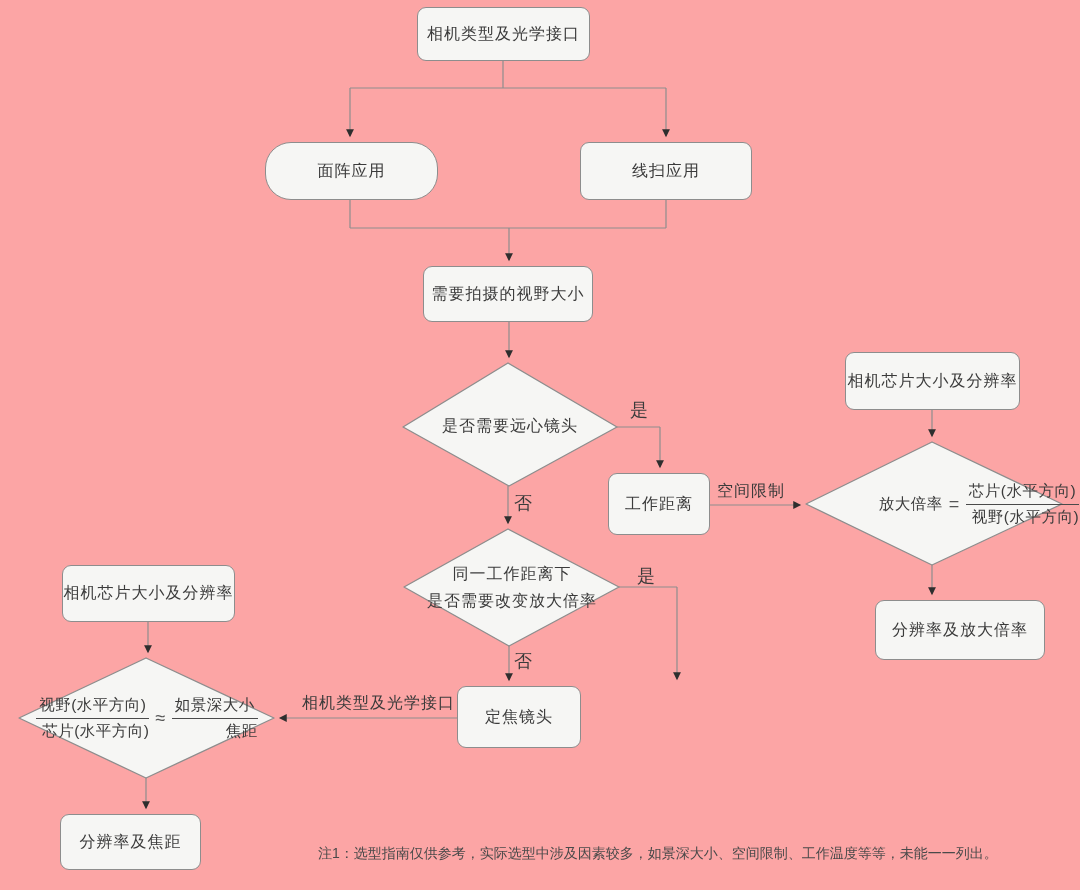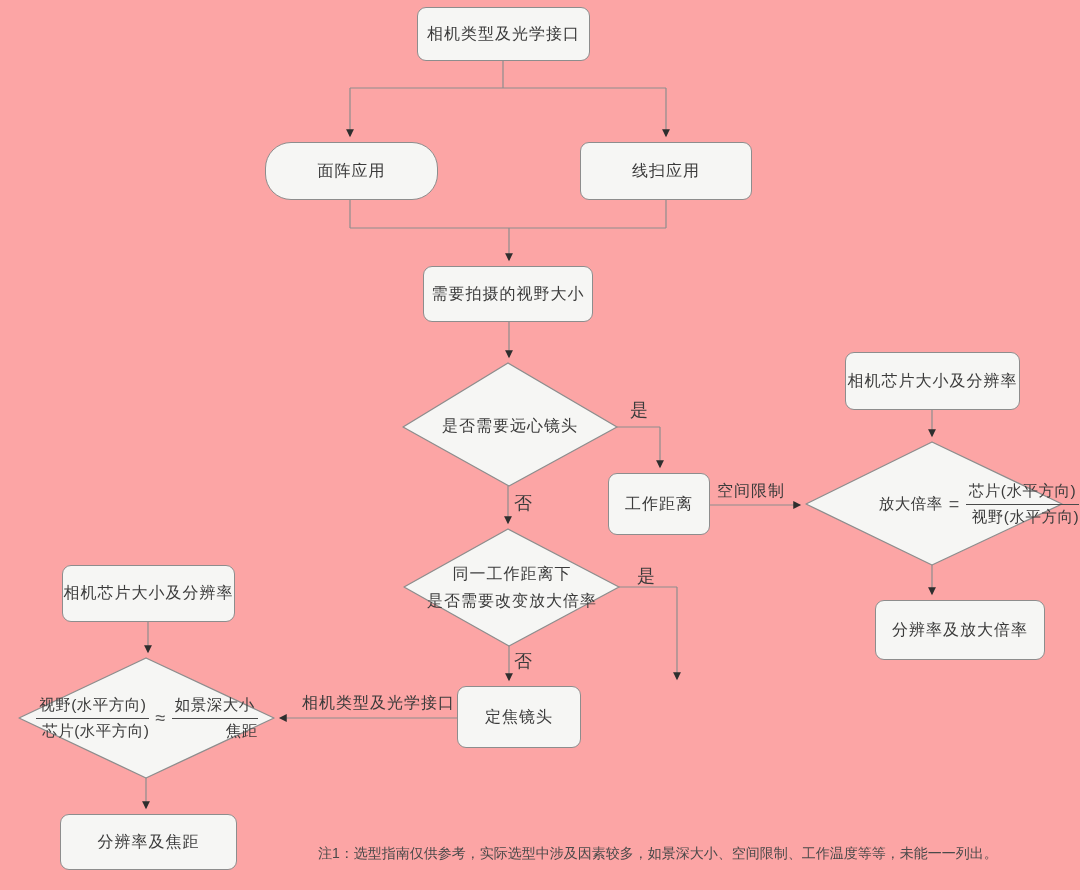--- a/index.html
+++ b/index.html
@@ -152,21 +152,21 @@
 
   <div class="node" style="left:457px; top:686px; width:124px; height:62px;">定焦镜头</div>
 
 
   <div class="node" style="left:845px; top:352px; width:175px; height:58px;">相机芯片大小及分辨率</div>
 
   <div class="node" style="left:848px; top:600px; width:170px; height:60px;margin-left:27px;">分辨率及放大倍率</div>
 
   <div class="node" style="left:62px; top:565px; width:173px; height:57px;">相机芯片大小及分辨率</div>
 
-  <div class="node" style="left:60px; top:814px; width:177px; height:56px;">分辨率及焦距</div>
+  <div class="node" style="left:60px; top:814px; width:141px; height:56px;">分辨率及焦距</div>
 
   <div class="dtext" style="left:403px; top:416px; width:214px;">是否需要远心镜头</div>
 
   <div class="dtext" style="left:404px; top:560px; width:216px; line-height:27px;">
     <div>同一工作距离下</div>
     <div>是否需要改变放大倍率</div>
   </div>
 
   <div class="formula" style="left:853px; top:462px; width:252px; height:84px;">
     <span>放大倍率</span>

